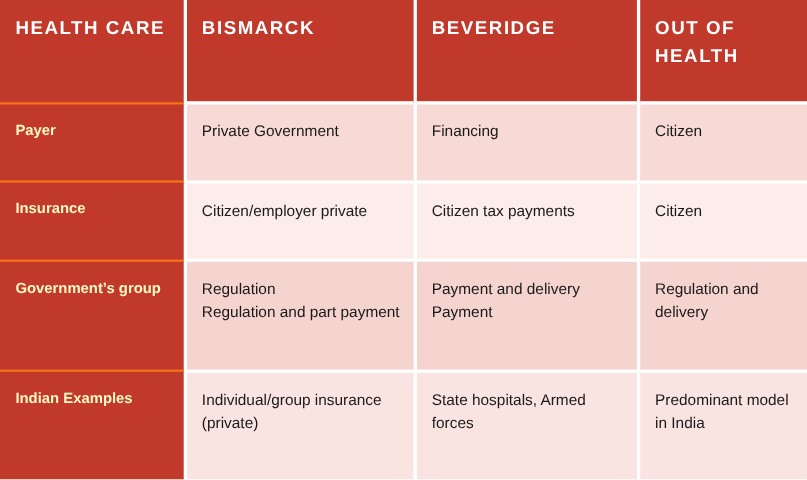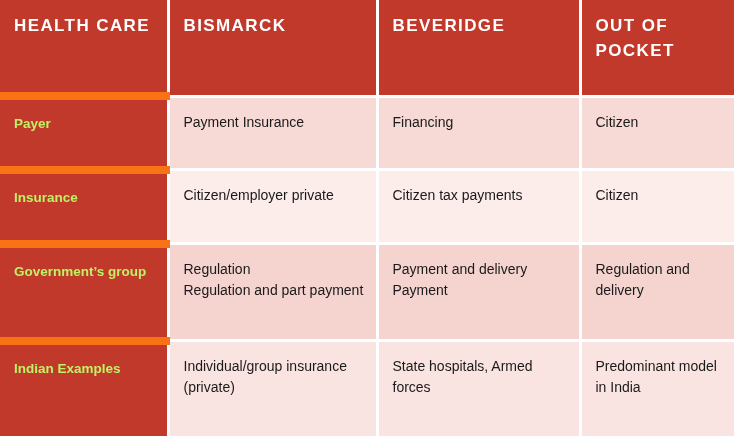--- a/index.html
+++ b/index.html
@@ -40,28 +40,28 @@
     vertical-align: top;
     padding: 14px 0 14px 14px;
     border-right: 3px solid #ffffff;
     height: 64px;
     line-height: 1.45;
   }
   thead th:last-child { border-right: none; }
 
   tbody th.rowlabel {
     background: #c1392b;
-    color: #bef264;
+    color: #fef9c3;
     font-size: 13.5px;
     font-weight: bold;
     text-align: left;
     vertical-align: top;
     padding: 14px 10px 14px 14px;
     border-right: 3px solid #ffffff;
-    border-top: 8px solid #f97316;
+    border-top: 2px solid #f97316;
     line-height: 1.45;
   }
   tbody td {
     vertical-align: top;
     font-size: 14px;
     color: #1a1a1a;
     padding: 14px 12px 14px 14px;
     border-right: 3px solid #ffffff;
     border-top: 3px solid #ffffff;
     line-height: 1.5;
@@ -83,28 +83,28 @@
       <col class="c0">
         <col class="c1">
         <col class="c2">
         <col class="c3">
     </colgroup>
     <thead>
       <tr>
         <th>HEALTH CARE</th>
         <th>BISMARCK</th>
         <th>BEVERIDGE</th>
-        <th>OUT OF POCKET</th>
+        <th>OUT OF HEALTH</th>
       </tr>
     </thead>
     <tbody>
       <tr>
         <th class="rowlabel">Payer</th>
         <td class="tint-a">
-          <span class="line">Payment Insurance</span>
+          <span class="line">Private Government</span>
         </td>
         <td class="tint-a">
           <span class="line">Financing</span>
         </td>
         <td class="tint-a">
           <span class="line">Citizen</span>
         </td>
       </tr>
       <tr>
         <th class="rowlabel">Insurance</th>

